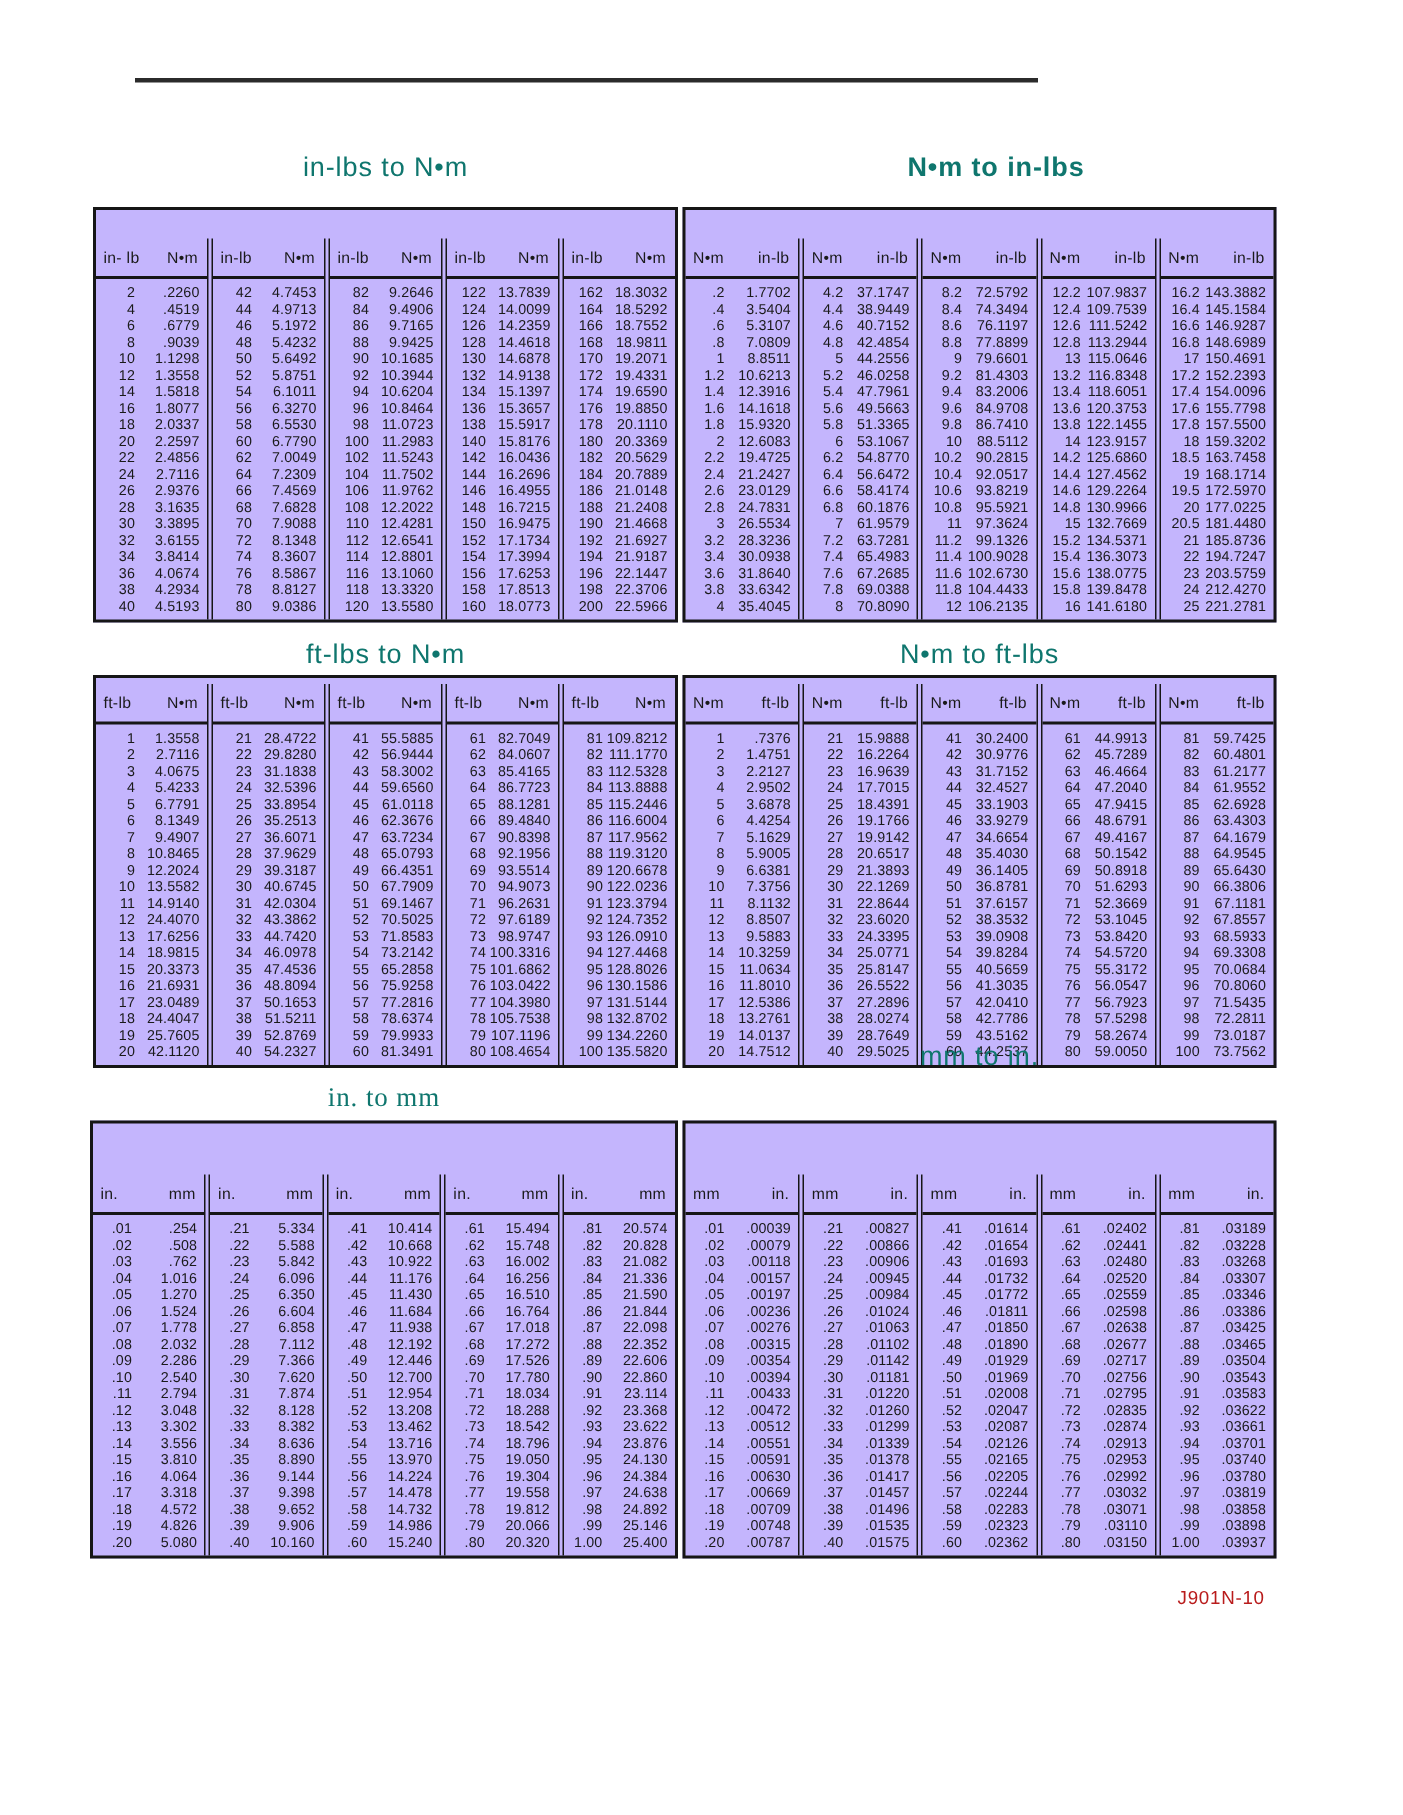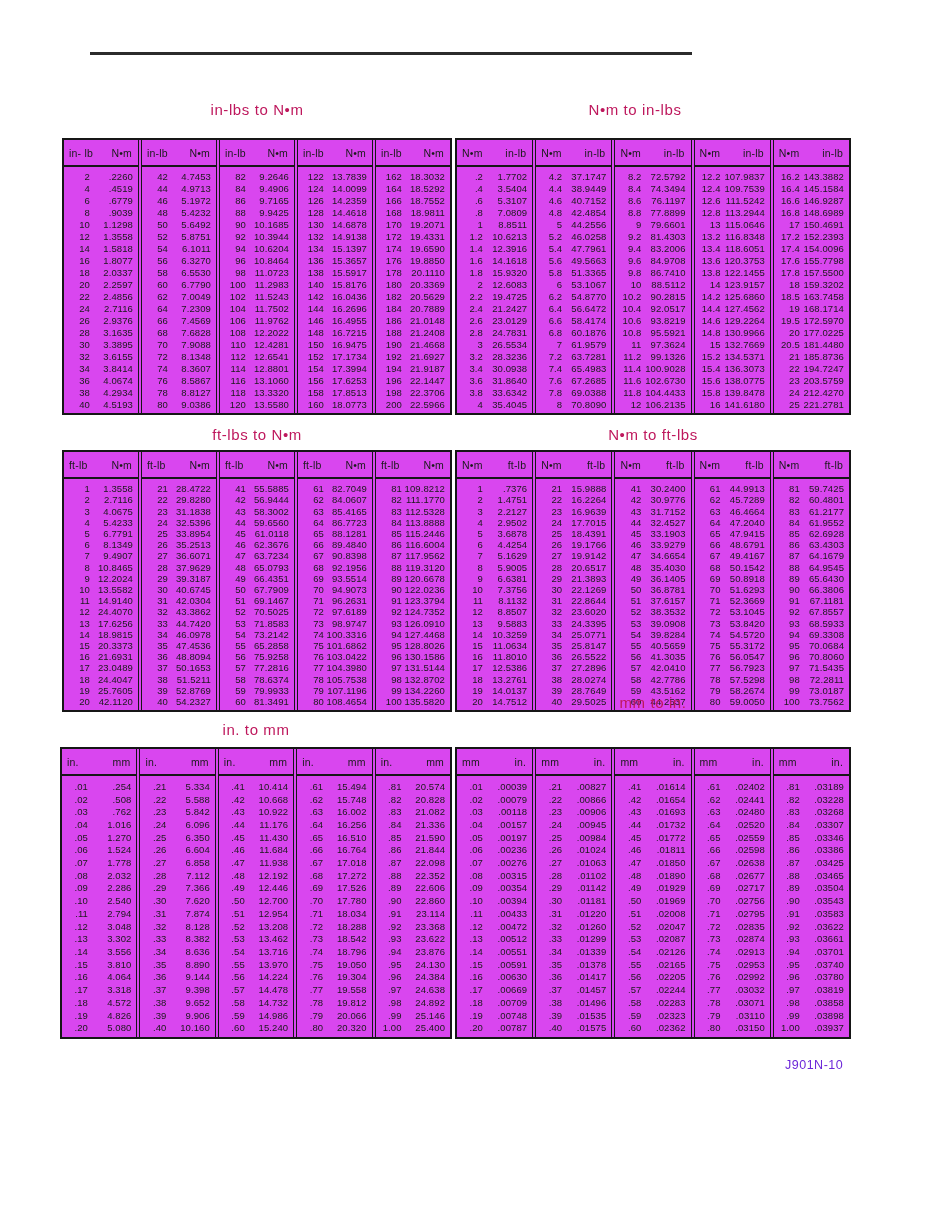--- a/index.html
+++ b/index.html
@@ -10,29 +10,30 @@
     color: #1a1a1a;
     position: relative;
     overflow: hidden;
   }
   .top-rule {
     position: absolute; left: 90px; top: 52px;
     width: 602px; height: 3px; background: #2b2b2b;
   }
   .tbl-title {
     position: absolute; text-align: center;
-    font-size: 15px; letter-spacing: 0.6px; color: #be185d;
+    font-size: 18px; letter-spacing: 0.6px; color: #0f766e;
   }
   .conv-table {
     position: absolute;
     border: 2.5px solid #161616;
-    background: #d946ef;
+    background: #c4b5fd;
     display: flex;
     column-gap: 2px;
     box-sizing: border-box;
+    align-items: flex-end;
   }
   .col-group {
     flex: 1 1 0;
     display: flex; flex-direction: column;
     border-left: 1.5px solid #161616;
     border-right: 1.5px solid #161616;
     min-width: 0;
   }
   .col-group:first-child { border-left: 0; }
   .col-group:last-child { border-right: 0; }
@@ -50,32 +51,32 @@
   }
   .t-row {
     flex: 1 1 0;
     display: flex; align-items: center;
     font-size: 9.5px; letter-spacing: 0.1px;
   }
   .c-from { flex: 0 0 26px; text-align: right; }
   .c-to   { flex: 1 1 auto; text-align: right; padding-right: 5px; }
   .footer-label {
     position: absolute; left: 785px; top: 1058px;
-    font-size: 12.5px; letter-spacing: 0.5px; color: #6d28d9;
+    font-size: 12.5px; letter-spacing: 0.5px; color: #b91c1c;
   }
 </style>
 </head>
 <body>
 
 <div class="page">
 
   <div class="top-rule"></div>
 
   <div class="tbl-title" style="left:62px; top:101px; width:390px;">in-lbs to N•m</div>
-  <div class="tbl-title" style="left:437px; top:101px; width:396px;">N•m to in-lbs</div>
+  <div class="tbl-title" style="left:466px; top:101px; width:396px;font-weight:bold;">N•m to in-lbs</div>
 
   <div class="conv-table" style="left:62px; top:138px; width:390px; height:277px;">
       <div class="col-group">
         <div class="grp-head">
           <span class="h-from">in- lb</span>
           <span class="h-to">N•m</span>
         </div>
         <div class="grp-body">
           <div class="t-row">
             <span class="c-from">2</span>
@@ -1836,21 +1837,21 @@
             <span class="c-to">73.0187</span>
           </div>
           <div class="t-row">
             <span class="c-from">100</span>
             <span class="c-to">73.7562</span>
           </div>
         </div>
       </div>
     </div>
 
-  <div class="tbl-title" style="left:60px; top:721px; width:392px;">in. to mm</div>
+  <div class="tbl-title" style="left:60px; top:721px; width:392px;font-family:Liberation Serif, serif;">in. to mm</div>
   <div class="tbl-title" style="left:455px; top:694px; width:396px;">mm to in.</div>
 
   <div class="conv-table" style="left:60px; top:747px; width:392px; height:292px;">
       <div class="col-group">
         <div class="grp-head">
           <span class="h-from">in.</span>
           <span class="h-to">mm</span>
         </div>
         <div class="grp-body">
           <div class="t-row">

